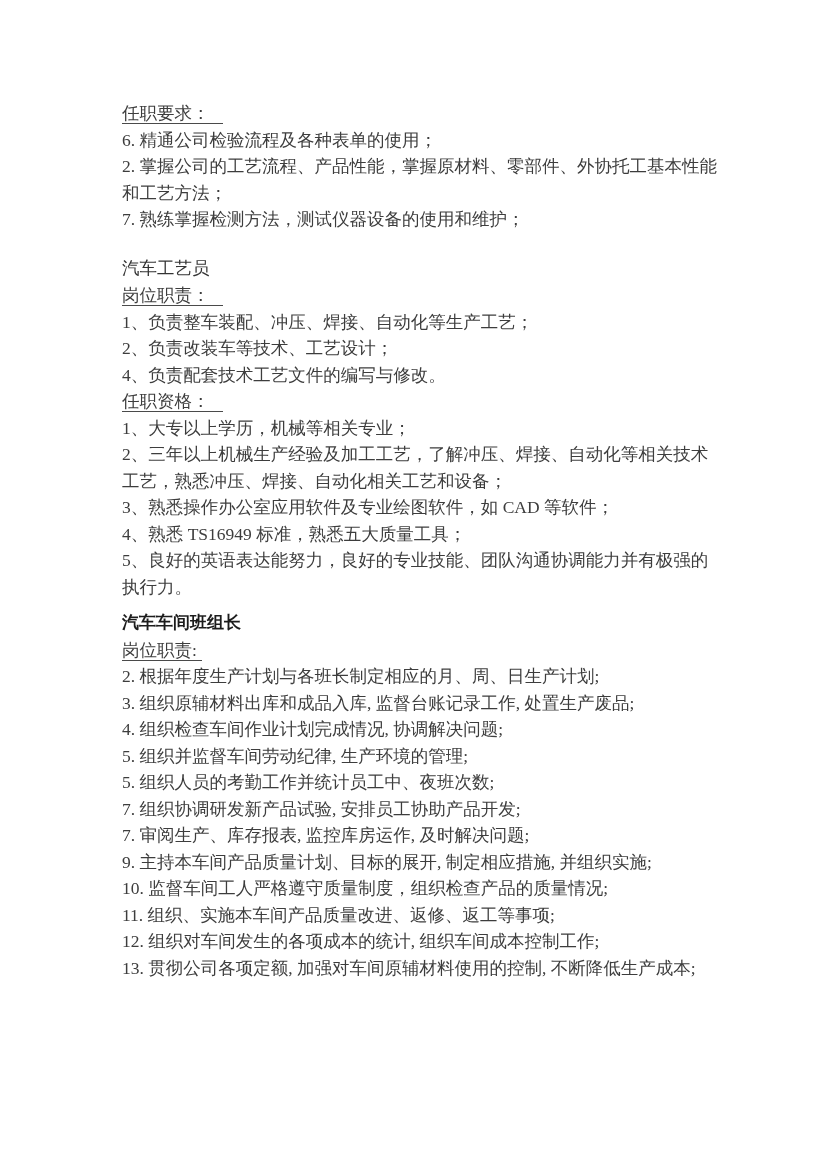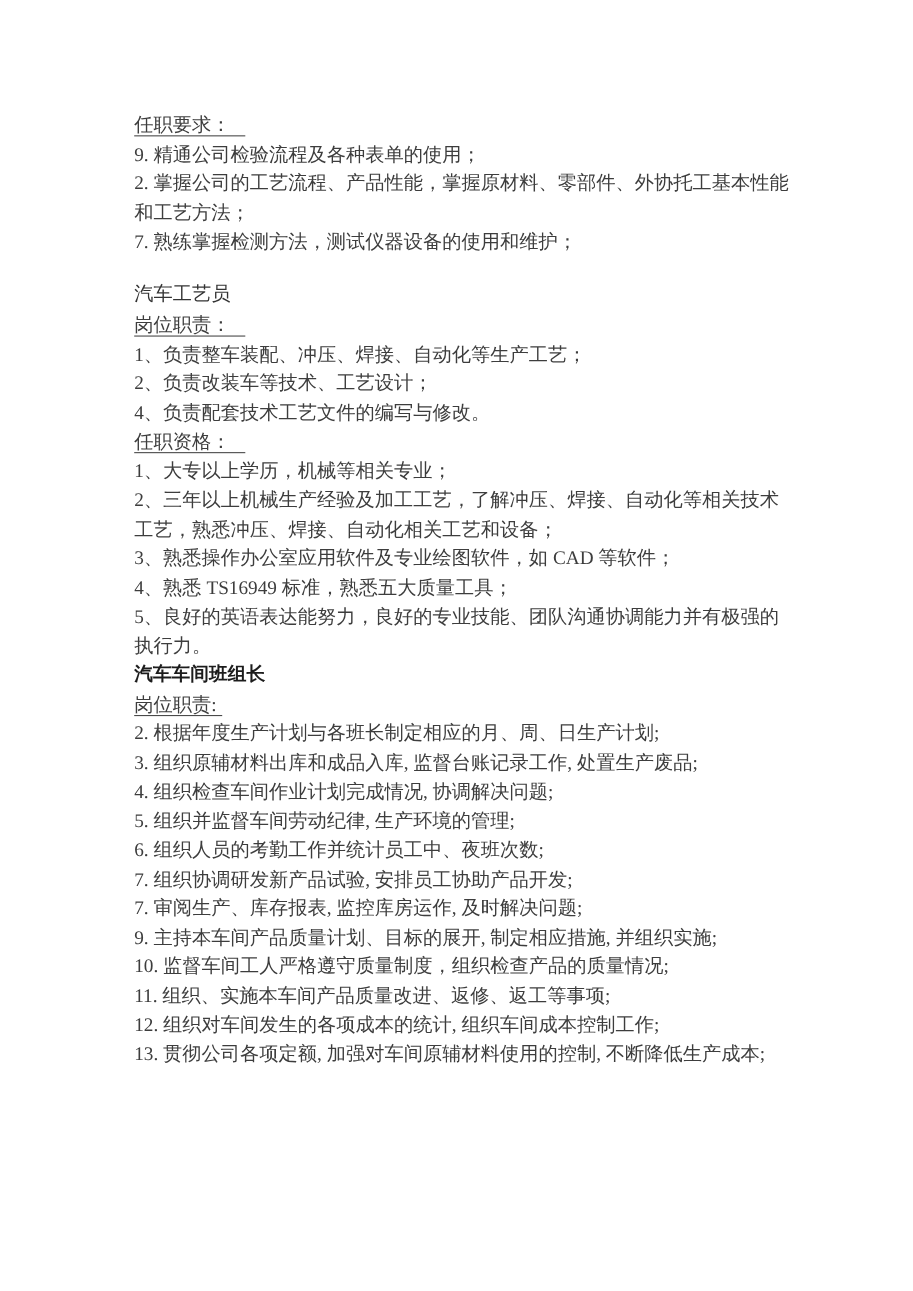--- a/index.html
+++ b/index.html
@@ -32,61 +32,62 @@
     padding: 0;
   }
   
   .para.title {
     margin-top: 23px;
     color: #333333;
     font-family: Liberation Mono, monospace;
   }
   
   .para.title-bold {
+    margin-top: 10px;
     font-weight: 700;
     color: #1c1c1c;
     font-family: "Liberation Sans", "DejaVu Sans", sans-serif;
     font-size: 17px;
   }
   
   .para.label .u {
     border-bottom: 1px solid #4a4a4a;
     padding-right: 13px;
   }
   .para.label.short-trail .u {
     padding-right: 5px;
   }
 </style>
 </head>
 <body>
 
 <div class="page" style="background: rgb(255, 255, 255);">
   <div class="doc-content" style="color: rgb(61, 61, 61);">
       <p class="para label"><span class="u">任职要求：</span></p>
-      <p class="para body">9. 精通公司检验流程及各种表单的使用；</p>
+      <p class="para body">6. 精通公司检验流程及各种表单的使用；</p>
       <p class="para body">2. 掌握公司的工艺流程、产品性能，掌握原材料、零部件、外协托工基本性能和工艺方法；</p>
       <p class="para body">7. 熟练掌握检测方法，测试仪器设备的使用和维护；</p>
       <p class="para title">汽车工艺员</p>
       <p class="para label"><span class="u">岗位职责：</span></p>
       <p class="para body">1、负责整车装配、冲压、焊接、自动化等生产工艺；</p>
       <p class="para body">2、负责改装车等技术、工艺设计；</p>
       <p class="para body">4、负责配套技术工艺文件的编写与修改。</p>
       <p class="para label"><span class="u">任职资格：</span></p>
       <p class="para body">1、大专以上学历，机械等相关专业；</p>
       <p class="para body">2、三年以上机械生产经验及加工工艺，了解冲压、焊接、自动化等相关技术工艺，熟悉冲压、焊接、自动化相关工艺和设备；</p>
       <p class="para body">3、熟悉操作办公室应用软件及专业绘图软件，如 CAD 等软件；</p>
       <p class="para body">4、熟悉 TS16949 标准，熟悉五大质量工具；</p>
       <p class="para body">5、良好的英语表达能努力，良好的专业技能、团队沟通协调能力并有极强的执行力。</p>
       <p class="para title-bold">汽车车间班组长</p>
       <p class="para label short-trail"><span class="u">岗位职责:</span></p>
       <p class="para body">2. 根据年度生产计划与各班长制定相应的月、周、日生产计划;</p>
       <p class="para body">3. 组织原辅材料出库和成品入库, 监督台账记录工作, 处置生产废品;</p>
       <p class="para body">4. 组织检查车间作业计划完成情况, 协调解决问题;</p>
       <p class="para body">5. 组织并监督车间劳动纪律, 生产环境的管理;</p>
-      <p class="para body">6. 组织人员的考勤工作并统计员工中、夜班次数;</p>
+      <p class="para body">5. 组织人员的考勤工作并统计员工中、夜班次数;</p>
       <p class="para body">7. 组织协调研发新产品试验, 安排员工协助产品开发;</p>
       <p class="para body">7. 审阅生产、库存报表, 监控库房运作, 及时解决问题;</p>
       <p class="para body">9. 主持本车间产品质量计划、目标的展开, 制定相应措施, 并组织实施;</p>
       <p class="para body">10. 监督车间工人严格遵守质量制度，组织检查产品的质量情况;</p>
       <p class="para body">11. 组织、实施本车间产品质量改进、返修、返工等事项;</p>
       <p class="para body">12. 组织对车间发生的各项成本的统计, 组织车间成本控制工作;</p>
       <p class="para body">13. 贯彻公司各项定额, 加强对车间原辅材料使用的控制, 不断降低生产成本;</p>
     </div>
 </div>
 

